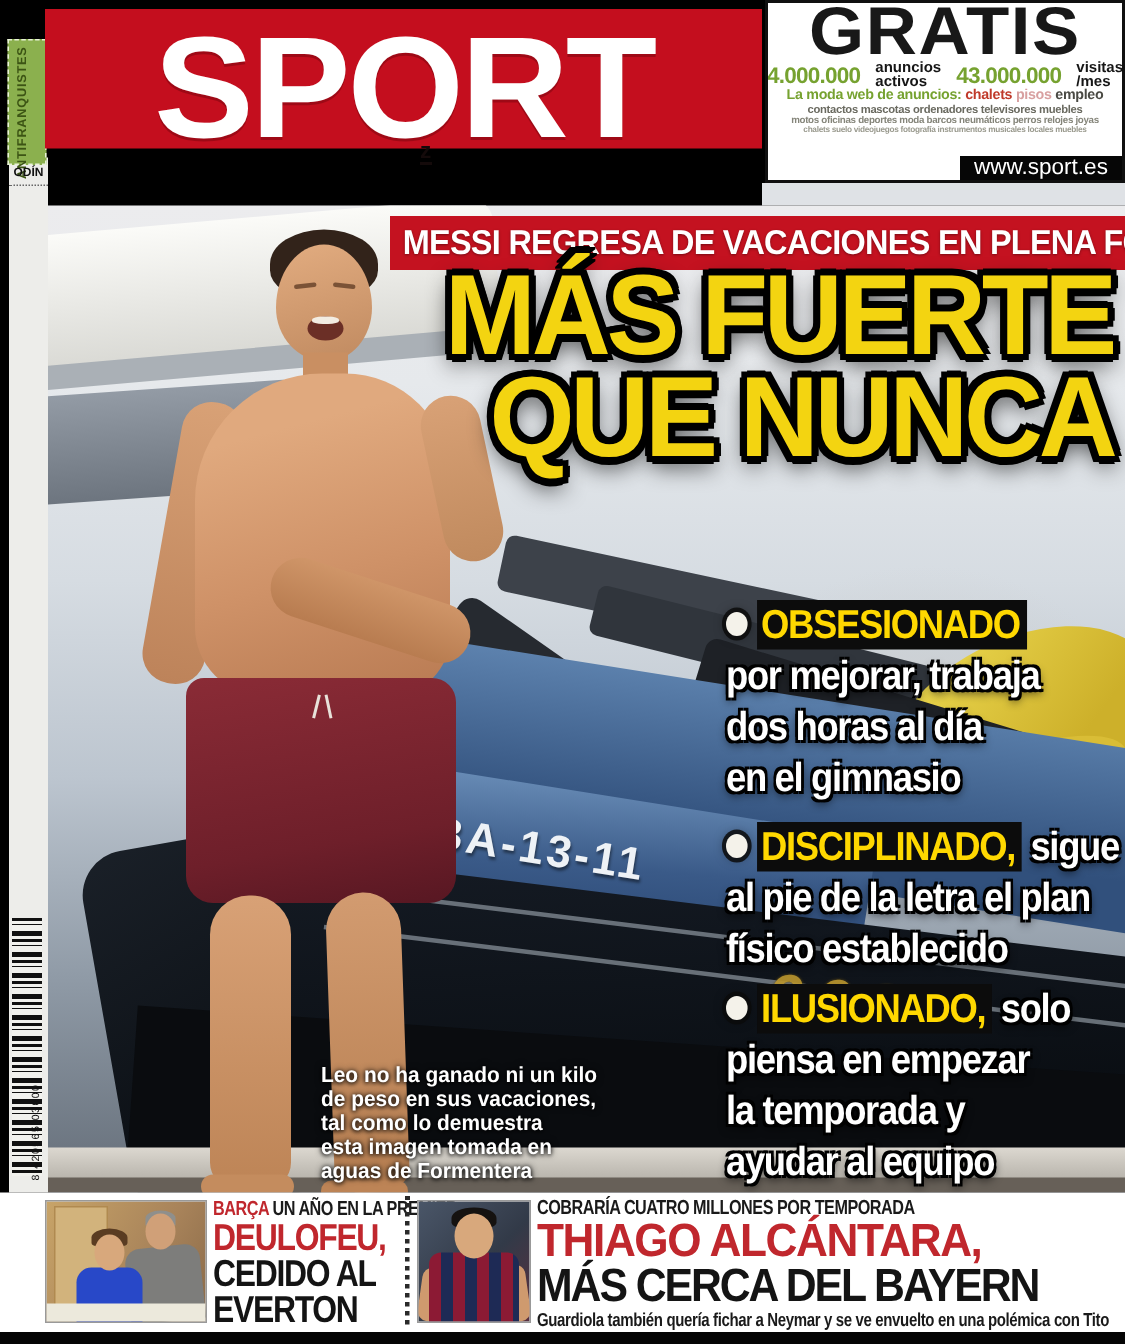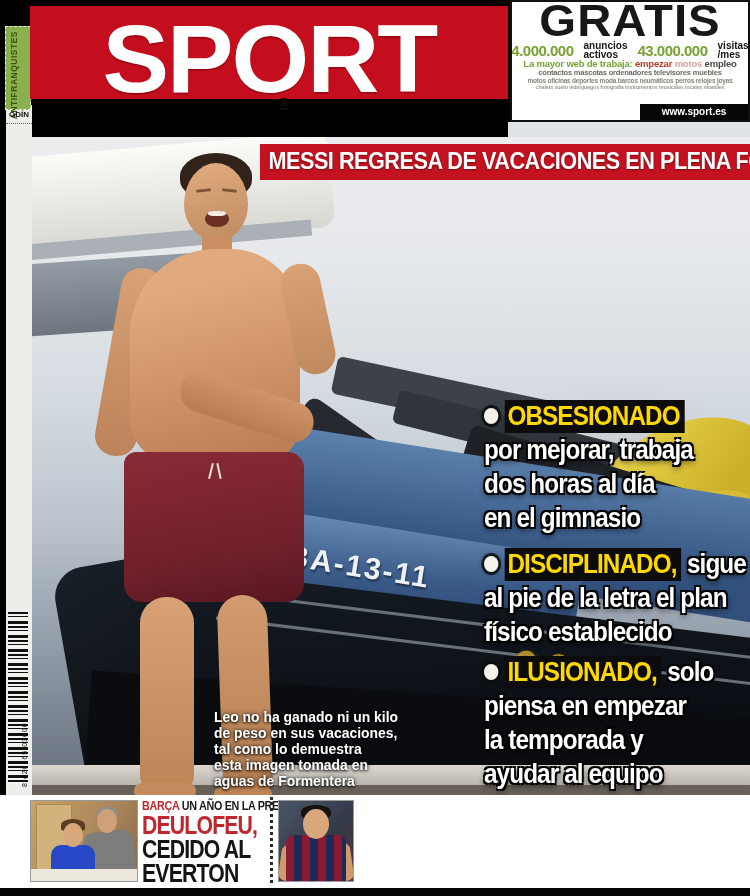--- a/index.html
+++ b/index.html
@@ -42,21 +42,21 @@
   .ad-lbls{text-align:left;font-size:10px;line-height:9px;font-weight:bold;color:#161616;}
   .ad-url{margin-top:1px;line-height:18px;}
   .ad-url .www,.ad-url .tld{font-size:12px;font-weight:bold;color:#76a230;}
   .ad-url .brand{font-size:20px;font-weight:bold;color:#3c4c1c;letter-spacing:-.5px;}
   .ad-tag{font-size:9.5px;font-weight:bold;color:#76a230;letter-spacing:-.2px;line-height:10px;}
   .ad-tag .w1{color:#c03a2a;} .ad-tag .w2{color:#d8a0a0;} .ad-tag .w3{color:#4a4a44;}
   .ad-cat1{font-size:7.5px;font-weight:bold;color:#6a6a60;line-height:8px;letter-spacing:-.2px;}
   .ad-cat2{font-size:6.5px;font-weight:bold;color:#85857a;line-height:7px;letter-spacing:-.2px;}
   .ad-cat3{font-size:5.5px;font-weight:bold;color:#9a9a8e;line-height:6px;letter-spacing:-.2px;}
   .sport-es{position:absolute;right:0;bottom:0;width:108px;height:16px;background:#060606;color:#fff;
-      font-size:10px;font-weight:bold;line-height:16px;text-align:center;}
+      font-size:15px;font-weight:normal;line-height:16px;text-align:center;}
   .ad-below{left:508px;top:122px;width:242px;height:15px;background:#dfe2e6;}
 
   
   .photo{left:32px;top:137px;width:718px;height:658px;overflow:hidden;
       background:linear-gradient(180deg,#ececee 0%,#e6e9ec 18%,#d6dce2 38%,#bcc5cf 58%,#909ba7 78%,#646d78 100%);}
   .scene{position:absolute;}
   .boat-hull{left:-30px;top:8px;width:330px;height:96px;transform:rotate(-5deg);border-radius:16px;
       background:linear-gradient(180deg,#fbfbf8,#d7d7d2);}
   .boat-line{left:-30px;top:96px;width:310px;height:16px;transform:rotate(-5deg);background:#aab0b6;}
   .boat-dark{left:-18px;top:122px;width:185px;height:72px;transform:rotate(-4deg);border-radius:8px;
@@ -195,21 +195,21 @@
   </div>
 
   <div class="abs ad">
     <div class="ad-big">GRATIS</div>
     <div class="ad-stats">
       <span class="ad-num">4.000.000</span>
       <span class="ad-lbls"><span>anuncios</span><br><span>activos</span></span>
       <span class="ad-num">43.000.000</span>
       <span class="ad-lbls"><span>visitas</span><br><span>/mes</span></span>
     </div>
-    <div class="ad-tag"><span>La mayor web de trabaja: </span><span class="w1">empezar</span> <span class="w2">motos</span> <span class="w3">empleo</span></div>
+    <div class="ad-tag"><span>La moda web de anuncios: </span><span class="w1">chalets</span> <span class="w2">pisos</span> <span class="w3">empleo</span></div>
     <div class="ad-cat1">contactos  mascotas  ordenadores  televisores  muebles</div>
     <div class="ad-cat2">motos  oficinas  deportes  moda  barcos  neumáticos  perros  relojes  joyas</div>
     <div class="ad-cat3">chalets  suelo  videojuegos  fotografía  instrumentos musicales  locales  muebles</div>
     <div class="sport-es">www.sport.es</div>
   </div>
   <div class="abs ad-below"></div>
 
   <div class="abs photo">
 
     <div class="scene boat-hull"></div>
@@ -255,20 +255,24 @@
       <div class="scene m-shorts"></div>
       <div class="m-cord1"></div>
       <div class="m-cord2"></div>
       <div class="scene m-legL"></div>
       <div class="scene m-legR"></div>
       <div class="scene m-footL"></div>
       <div class="scene m-footR"></div>
     </div>
 
     <div class="scene kicker" style="z-index:6;">MESSI REGRESA DE VACACIONES EN PLENA FORMA</div>
+    <div class="scene headline">
+      <span class="hl-line">MÁS FUERTE</span><br>
+      <span class="hl-line">QUE NUNCA</span>
+    </div>
 
     <div class="bullet b1">
       <span class="bline"><span class="dot"></span><span class="hl-chip">OBSESIONADO</span><span></span></span>
       <span class="bline">por mejorar, trabaja</span>
       <span class="bline">dos horas al día</span>
       <span class="bline">en el gimnasio</span>
     </div>
     <div class="bullet b2">
       <span class="bline"><span class="dot"></span><span class="hl-chip">DISCIPLINADO,</span><span> sigue</span></span>
       <span class="bline">al pie de la letra el plan</span>
@@ -308,16 +312,22 @@
       <span class="b-h-l hblk">EVERTON</span>
     </div>
     <div class="divider"></div>
     <div class="b-photo-r">
       <div class="th-armL"></div>
       <div class="th-armR"></div>
       <div class="th-shirt"></div>
       <div class="th-hair"></div>
       <div class="th-head"></div>
     </div>
+    <div class="b-text-r">
+      <div class="b-kicker">COBRARÍA CUATRO MILLONES POR TEMPORADA</div>
+      <span class="b-h-r-red">THIAGO ALCÁNTARA,</span>
+      <span class="b-h-r-blk">MÁS CERCA DEL BAYERN</span>
+      <div class="b-sub">Guardiola también quería fichar a Neymar y se ve envuelto en una polémica con Tito</div>
+    </div>
   </div>
   <div class="abs bottom-bar"></div>
 
 </div>
 
 </body></html>

